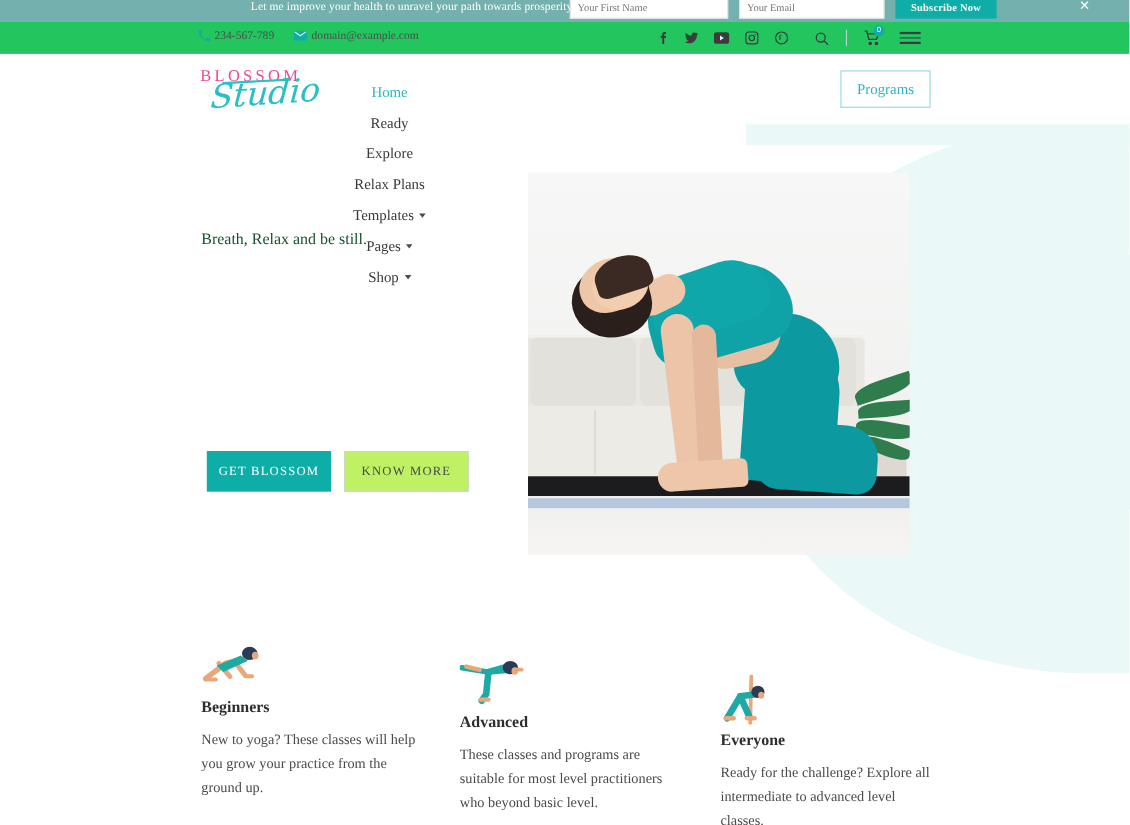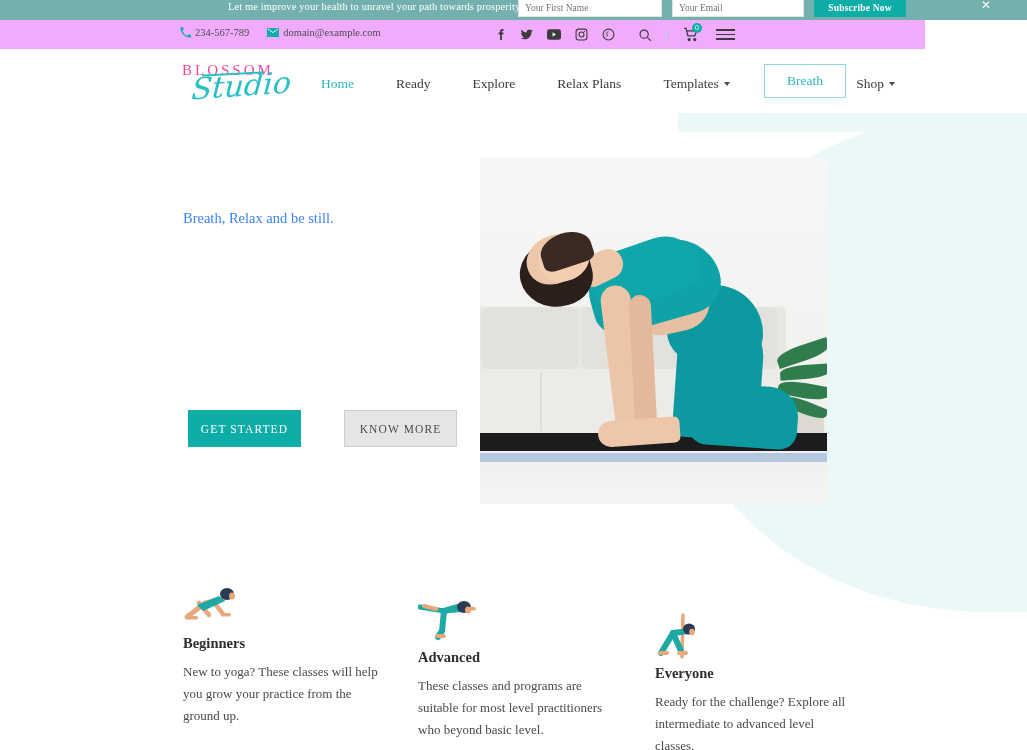--- a/index.html
+++ b/index.html
@@ -63,22 +63,22 @@
   }
   .promo-close {
     position: absolute; left: 981px; top: -1px;
     color: #ffffff; font-size: 12px; line-height: 1;
     cursor: pointer; font-family: "Liberation Sans", sans-serif;
   }
 
   
   .infobar {
     position: absolute; left: 0; top: 20px;
-    width: 925px; height: 29px;
-    background: #f0abfc;
+    width: 1027px; height: 29px;
+    background: #22c55e;
     z-index: 35;
   }
   .info-left { position: absolute; left: 180px; top: 7px; display: flex; align-items: center; gap: 18px; }
   .info-item { display: flex; align-items: center; gap: 4px; font-family: "Liberation Serif", serif; font-size: 10.5px; color: #4d4d4d; }
   .info-item svg { display: block; }
   .info-right { position: absolute; right: 190px; top: 7px; display: flex; align-items: center; gap: 13px; }
   .soc { width: 14px; height: 14px; display: flex; align-items: center; justify-content: center; color: #3c3c3c; cursor: pointer; }
   .soc svg { display:block; }
   .divider-v { width: 1px; height: 15px; background: #b9d5d2; margin: 0 2px; }
   .cart-wrap { position: relative; width: 16px; height: 15px; cursor: pointer; }
@@ -110,59 +110,59 @@
     font-family: "DejaVu Serif", serif;
     font-style: italic; font-size: 30px; color: #29bfc4;
     transform: skewX(-8deg) rotate(-4deg);
   }
   .logo-stroke {
     position: absolute; left: 22px; top: 15px;
     width: 62px; height: 2px; background: #2cc0c4; border-radius: 2px;
     transform: rotate(-3deg);
   }
 
-  .menu { position: absolute; left: 300px; top: 70px; display: flex; align-items: center; gap: 0; z-index: 31; }
+  .menu { position: absolute; left: 300px; top: 70px; display: flex; align-items: center; gap: 0; z-index: 31; flex-direction: column; }
   .menu-item {
     font-family: "Liberation Serif", serif;
     font-size: 13.5px; color: #3a3a3a;
     padding: 6px 21px; cursor: pointer; white-space: nowrap;
     display: flex; align-items: center; gap: 5px;
   }
   .menu-item.active { color: #2ab7bd; }
   .caret { width: 0; height: 0; border-left: 3.5px solid transparent; border-right: 3.5px solid transparent; border-top: 4px solid #4a4a4a; display:inline-block; }
   .contact-btn {
     position: absolute; left: 764px; top: 64px;
     width: 82px; height: 34px;
     border: 1px solid #8fd8de; background: #fff;
     color: #2ab7bd; font-family: "Liberation Serif", serif;
     font-size: 13.5px; cursor: pointer; z-index: 31;
   }
 
   
   .hero-left { position: absolute; left: 183px; top: 210px; width: 290px; z-index: 10; }
   .hero-eyebrow {
     font-family: "Liberation Serif", serif;
-    font-size: 14.5px; color: #3b82f6; margin-bottom: 16px;
+    font-size: 14.5px; color: #14532d; margin-bottom: 16px;
   }
   .hero-title {
     font-family: "Liberation Serif", serif;
     font-size: 37px; line-height: 45px; font-weight: bold;
     color: #333333; letter-spacing: -0.3px;
   }
   .hero-btns { position: absolute; left: 188px; top: 410px; display: flex; gap: 12px; z-index: 10; }
   .btn-primary {
     width: 113px; height: 37px; background: #0fada8; border: none;
     color: #fff; font-family: "Liberation Serif", serif;
     font-size: 11.5px; letter-spacing: 1.1px; cursor: pointer;
   }
   .btn-outline {
-    width: 113px; height: 37px; background: #e5e5e5;
+    width: 113px; height: 37px; background: #bef264;
     border: 1px solid #cfcfcf; color: #4a4a4a;
     font-family: "Liberation Serif", serif;
-    font-size: 11.5px; letter-spacing: 1.1px; cursor: pointer; margin-left: 31px;
+    font-size: 11.5px; letter-spacing: 1.1px; cursor: pointer;
   }
 
   
   .hero-photo {
     position: absolute; left: 480px; top: 157px;
     width: 347px; height: 347px;
     overflow: hidden; z-index: 8;
     background: #f2f2f2;
   }
   .hp-wall { position: absolute; inset: 0; background: linear-gradient(180deg,#f7f7f7 0%, #f2f2f1 55%, #eeeeec 100%); }
@@ -386,28 +386,28 @@
     <div class="menu-item">
       <span>Pages</span>
       <i class="caret"></i>
     </div>
     <div class="menu-item">
       <span>Shop</span>
       <i class="caret"></i>
     </div>
   </nav>
 
-  <button class="contact-btn">Breath</button>
+  <button class="contact-btn">Programs</button>
 
   <div class="hero-left">
     <div class="hero-eyebrow">Breath, Relax and be still.</div>
   </div>
 
   <div class="hero-btns">
-    <button class="btn-primary">GET STARTED</button>
+    <button class="btn-primary">GET BLOSSOM</button>
     <button class="btn-outline">KNOW MORE</button>
   </div>
 
   <div class="hero-photo">
     <div class="hp-wall"></div>
     <div class="hp-sofa"></div>
     <div class="hp-cushion c1"></div>
     <div class="hp-cushion c2"></div>
     <div class="hp-cushion c3"></div>
     <div class="hp-seat"></div>

